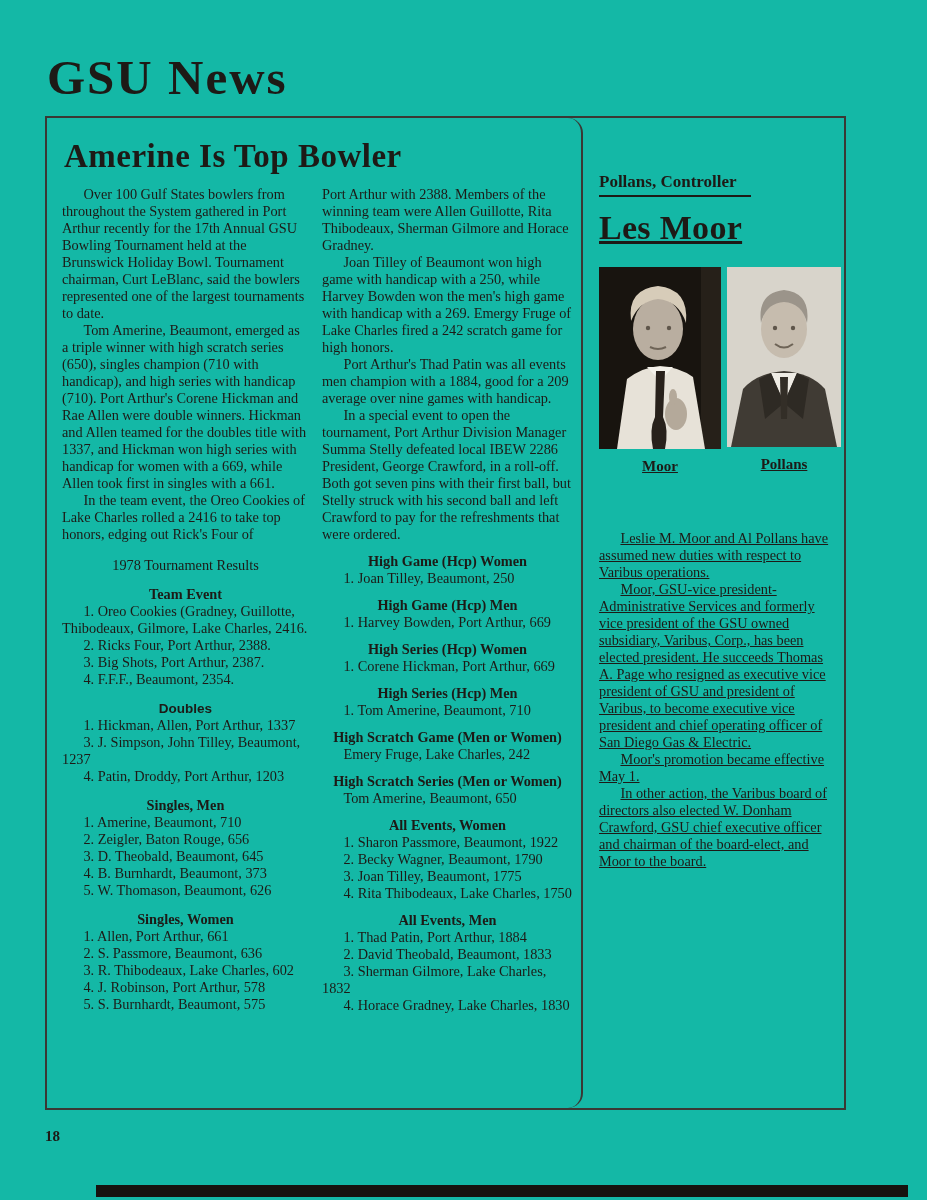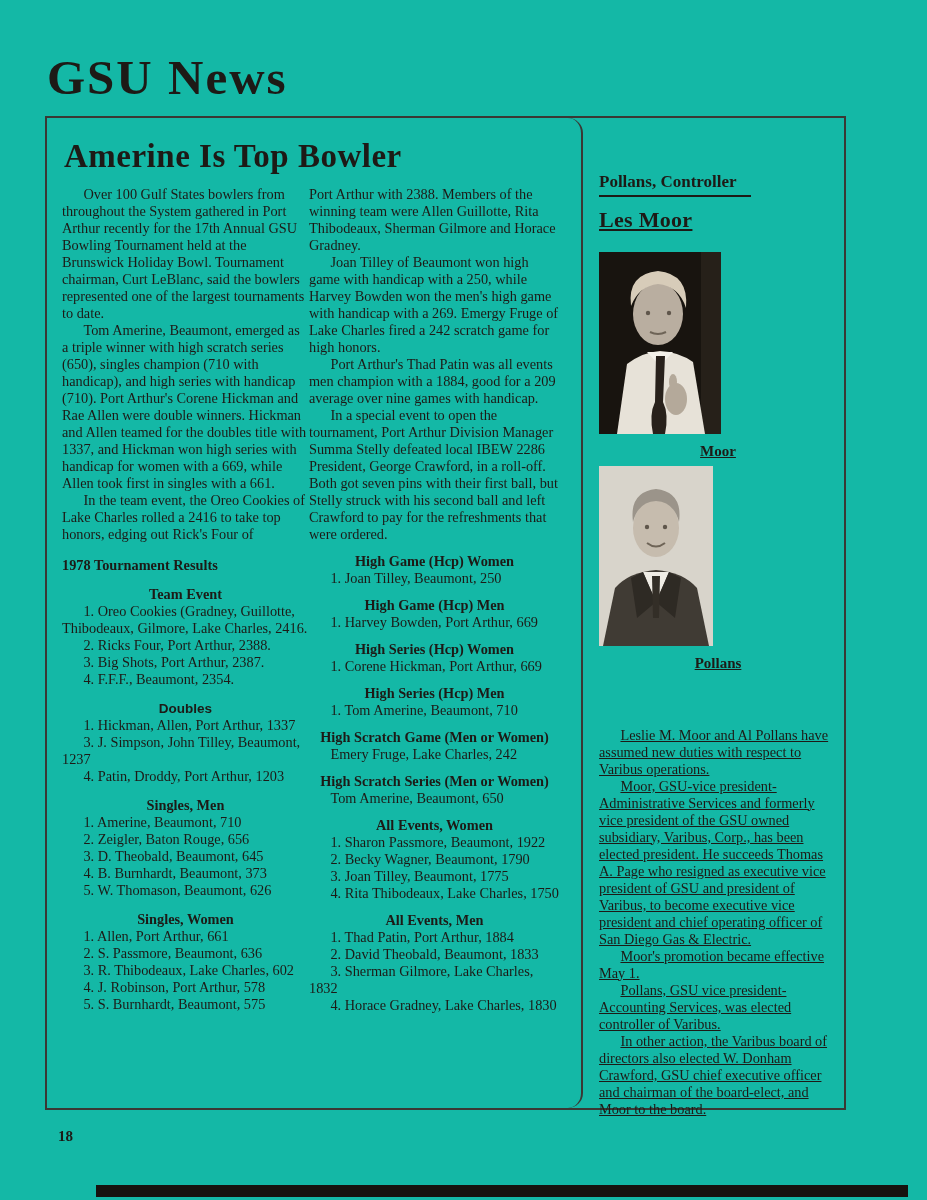--- a/index.html
+++ b/index.html
@@ -25,53 +25,53 @@
   
   .bowling {
     position: absolute; left: 0; top: 0; width: 536px; height: 100%;
     border-right: 2px solid #3a3834;
     padding: 20px 8px 0 15px;
     border-radius: 15px;
   }
   .bowling-headline {
     margin: 0 0 12px 2px; font-size: 33px; font-weight: 700; letter-spacing: 0.5px; line-height: 1.1;
   }
-  .cols { display: flex; }
+  .cols { display: flex; gap: 13px; }
   .col { font-size: 14.3px; line-height: 17px; }
   .col1 { width: 247px; }
   .col2 { width: 251px; }
   .col p { margin: 0; text-indent: 1.5em; }
   .col p.flush { text-indent: 0; }
-  .results-title { text-align: left; font-weight: 700; margin: 14px 0 0; font-size: 14.3px; }
+  .results-title { text-align: center; font-weight: 400; margin: 14px 0 0; font-size: 14.3px; }
   .sec-head { text-align: center; font-weight: 700; margin: 12px 0 0; font-size: 14.3px; }
   .sec-head.sans { font-family: "Liberation Sans", "DejaVu Sans", sans-serif; font-size: 13.5px; }
   .sec-head.c2 { margin-top: 10px; }
   .item { margin: 0; text-indent: 1.6em; }
 
   
   .varibus {
     position: absolute; left: 538px; top: 0; width: 263px; height: 100%;
     padding: 54px 11px 0 14px;
     text-decoration: underline;
   }
   .kicker {
     display: inline-block; font-weight: 700; font-size: 17px;
     border-bottom: 2px solid #1d1a16; padding: 0 14px 3px 0; margin: 0;
   }
-  .varibus-headline { margin: 9px 0 0; font-size: 22px; font-weight: 700; line-height: 1.3; letter-spacing: 0.3px; }
-
-  .photos { display: flex; gap: 6px; margin-top: 17px; flex-direction: column; }
+  .varibus-headline { margin: 9px 0 0; font-size: 34px; font-weight: 700; line-height: 1.3; letter-spacing: 0.3px; }
+
+  .photos { display: flex; gap: 6px; margin-top: 17px; }
   .photos figure { margin: 0; }
   .photo { display: block; }
   .photos figcaption { text-align: center; font-weight: 700; font-size: 15px; margin-top: 9px; }
 
   .varibus-body { margin-top: 55px; width: 236px; font-size: 14.3px; line-height: 17px; }
   .varibus-body p { margin: 0; text-indent: 1.5em; }
 
-  .page-number { position: absolute; left: 58px; top: 1128px; font-size: 15px; font-weight: 700; }
+  .page-number { position: absolute; left: 45px; top: 1128px; font-size: 15px; font-weight: 700; }
   .scan-bar { position: absolute; left: 96px; top: 1185px; width: 812px; height: 12px; background: #16130f; }
 </style>
 </head>
 <body>
 
 <div class="page">
 
   <h1 class="masthead">GSU News</h1>
 
   <div class="content-box">
@@ -191,21 +191,20 @@
             <path d="M48 77 Q57 84 66 77" stroke="#6e6457" stroke-width="2" fill="none"></path>
           </svg>
           <figcaption>Pollans</figcaption>
         </figure>
       </div>
 
       <div class="varibus-body">
         <p>Leslie M. Moor and Al Pollans have assumed new duties with respect to Varibus operations.</p>
         <p>Moor, GSU-vice president-Administrative Services and formerly vice president of the GSU owned subsidiary, Varibus, Corp., has been elected president. He succeeds Thomas A. Page who resigned as executive vice president of GSU and president of Varibus, to become executive vice president and chief operating officer of San Diego Gas &amp; Electric.</p>
         <p>Moor's promotion became effective May 1.</p>
-        <p>Pollans, GSU vice president-Accounting Services, was elected controller of Varibus.</p>
         <p>In other action, the Varibus board of directors also elected W. Donham Crawford, GSU chief executive officer and chairman of the board-elect, and Moor to the board.</p>
       </div>
     </div>
 
   </div>
 
   <div class="page-number">18</div>
   <div class="scan-bar"></div>
 
 </div>

